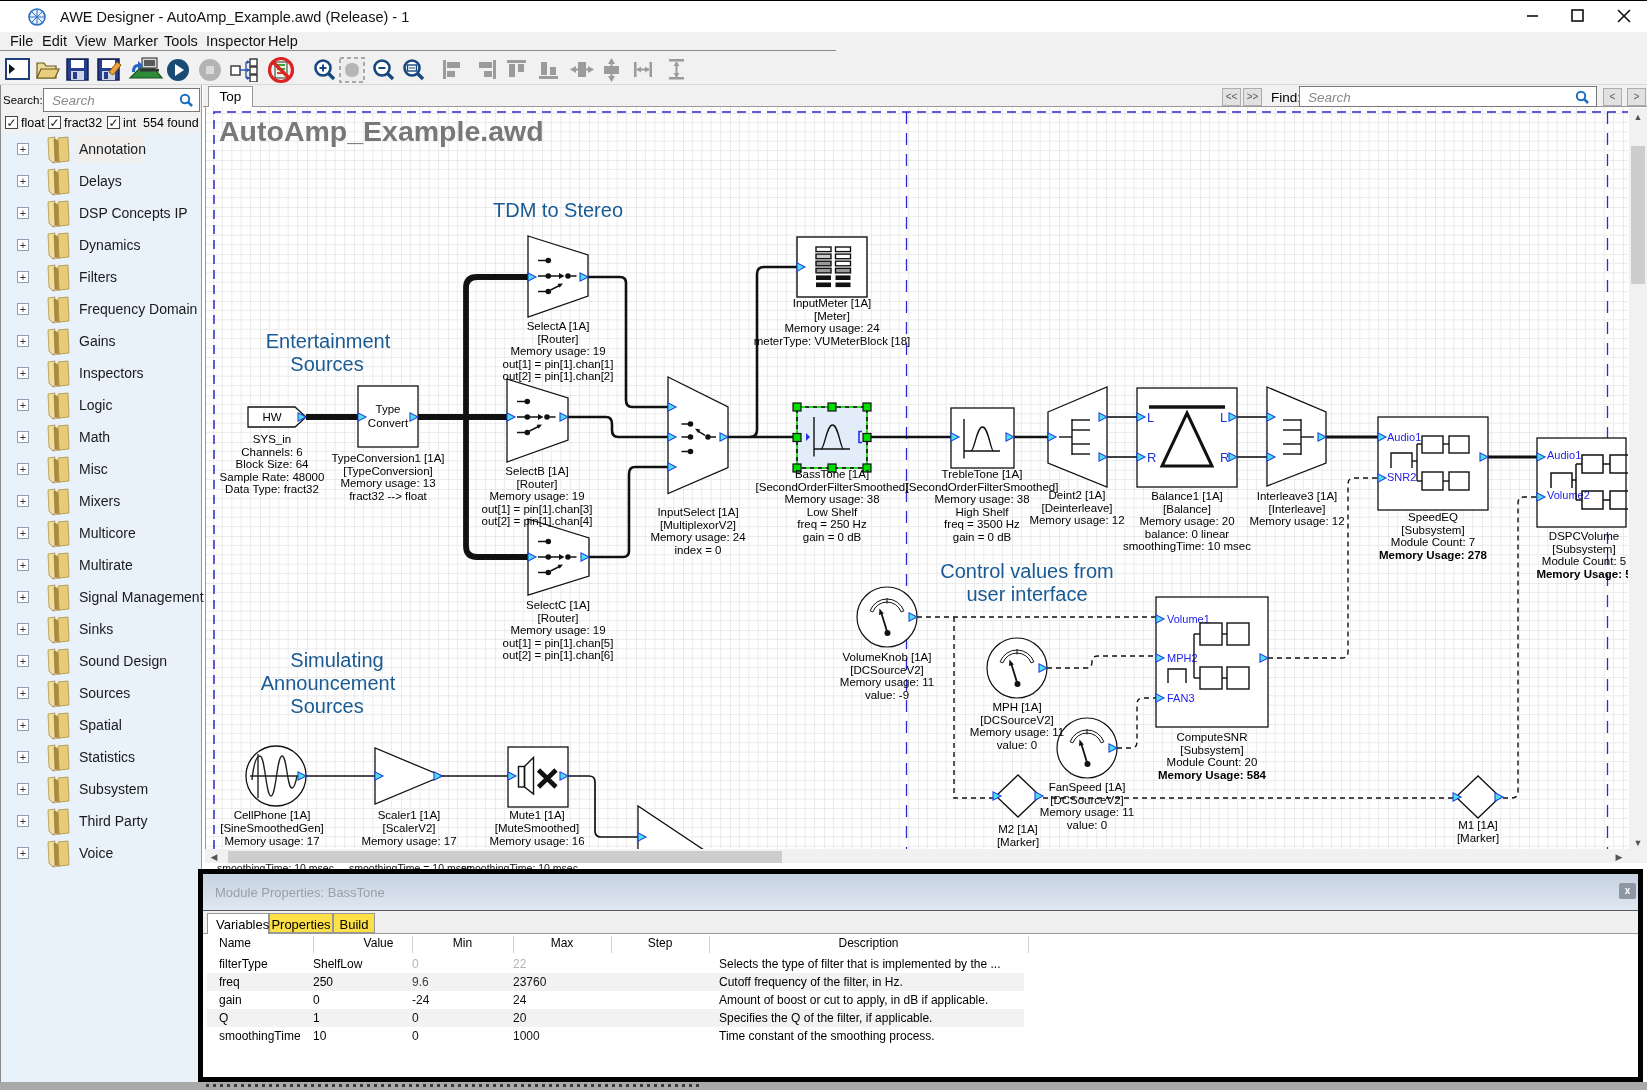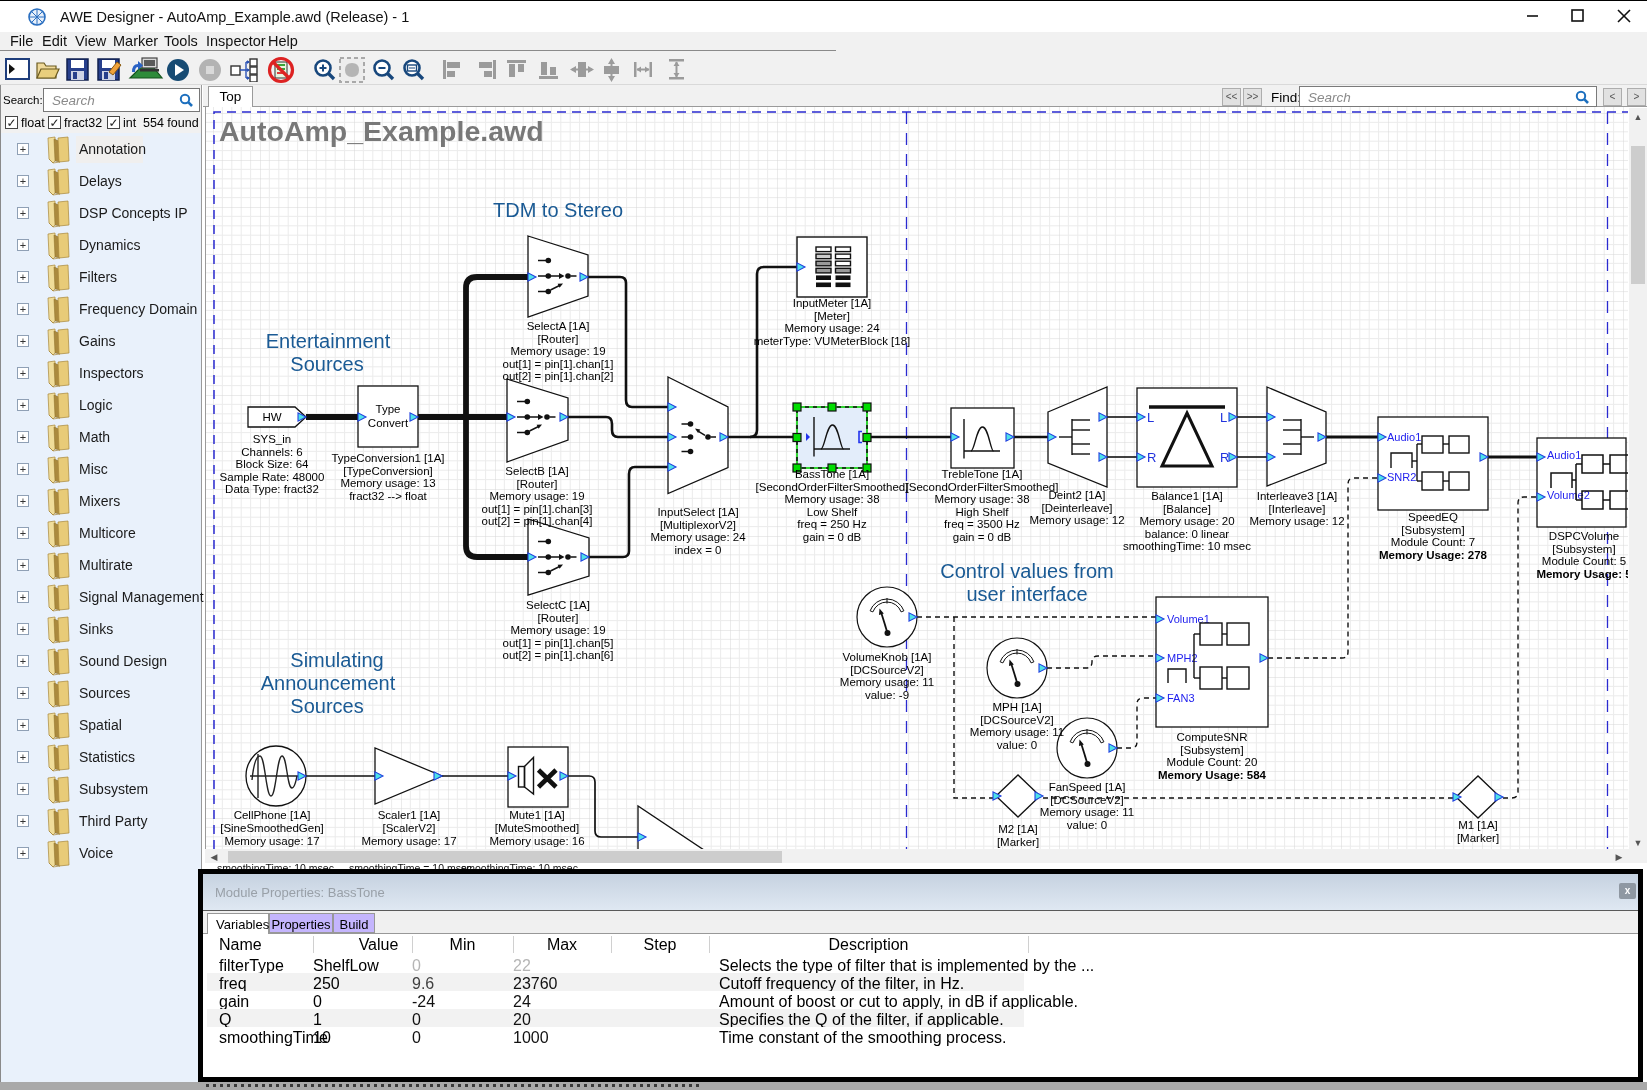--- a/index.html
+++ b/index.html
@@ -32,22 +32,22 @@
   
   .sb { position:absolute; background:#f1f1f1; }
   .sbthumb { position:absolute; background:#cdcdcd; }
   .sbarrow { position:absolute; background:#f1f1f1; color:#555; text-align:center; }
   
   #panel { position:absolute; left:198px; top:869px; width:1445px; height:213px; background:#000; }
   #panelinner { position:absolute; left:5px; top:5px; width:1435px; height:203px; background:#fff; }
   #ptitle { position:absolute; left:0; top:0; width:1435px; height:37px;
      background:linear-gradient(#c6d2e0,#dfe8f2); border-bottom:1px solid #5a5a5a; }
   #ptabs { position:absolute; left:0; top:37px; width:1435px; height:23px; background:#f0f0f0; border-bottom:1px solid #989898; }
-  .ptab { position:absolute; top:2px; height:20px; background:#c4b5fd; border:1px solid #989898; font-size:13px; text-align:center; padding:3px 7px 0 7px; }
-  #ptable { position:absolute; left:0; top:60px; width:1435px; height:143px; background:#fff; font-size:16px; }
+  .ptab { position:absolute; top:2px; height:20px; background:#fde047; border:1px solid #989898; font-size:13px; text-align:center; padding:3px 7px 0 7px; }
+  #ptable { position:absolute; left:0; top:60px; width:1435px; height:143px; background:#fff; font-size:12px; }
   .prow { position:absolute; left:4px; width:817px; height:18px; }
   .pcell { position:absolute; top:2px; white-space:nowrap; }
   .num { }
 </style>
 </head>
 <body>
 
 <div id="titlebar">
   <svg class="abs" style="left:28px;top:7px" width="18" height="18" viewBox="0 0 18 18">
     <circle cx="9" cy="9" r="8" fill="#e8f0fa" stroke="#2a6fc0" stroke-width="1.6"></circle>

